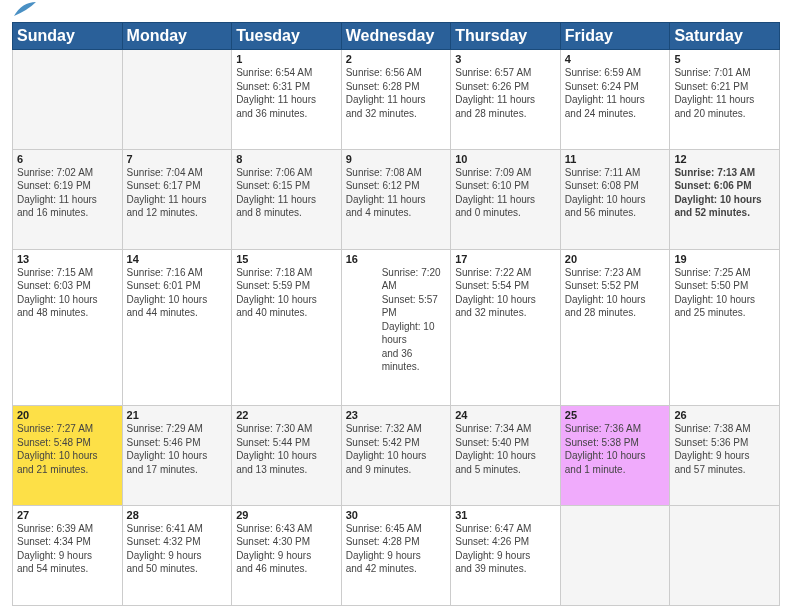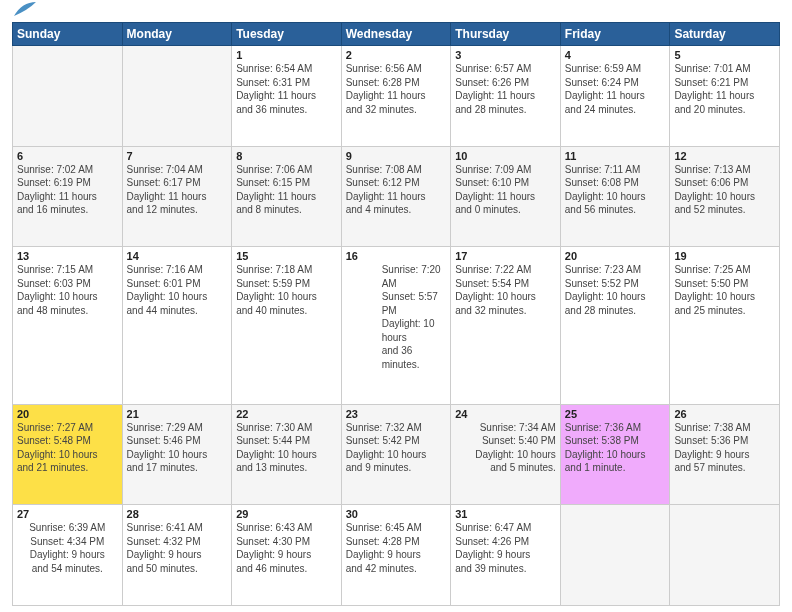--- a/index.html
+++ b/index.html
@@ -53,21 +53,21 @@
     .calendar {
       flex: 1;
       border: 1px solid #ccc;
       border-collapse: collapse;
       width: 100%;
       table-layout: fixed;
     }
     .calendar th {
       background: #2a6099;
       color: #fff;
-      font-size: 12px;
+      font-size: 16px;
       font-weight: bold;
       padding: 4px 4px;
       border: 1px solid #1a4a7a;
       text-align: left;
     }
     .calendar td {
       border: 1px solid #ccc;
       vertical-align: top;
       padding: 3px 4px;
       font-size: 9.5px;
@@ -205,21 +205,21 @@
           </td>
           <td style="background: rgb(245, 245, 245);">
             <span class="day-num">11</span>
             <div class="day-info" style="white-space: pre-line;">Sunrise: 7:11 AM
 Sunset: 6:08 PM
 Daylight: 10 hours
 and 56 minutes.</div>
           </td>
           <td style="background: rgb(245, 245, 245);">
             <span class="day-num">12</span>
-            <div class="day-info" style="white-space: pre-line;">Sunrise: 7:13 AM
+            <div class="day-info" style="white-space: pre-line; font-weight: bold;">Sunrise: 7:13 AM
 Sunset: 6:06 PM
 Daylight: 10 hours
 and 52 minutes.</div>
           </td>
         </tr>
         <tr>
           <td>
             <span class="day-num">13</span>
             <div class="day-info" style="white-space: pre-line;">Sunrise: 7:15 AM
 Sunset: 6:03 PM
@@ -293,21 +293,21 @@
           </td>
           <td style="background: rgb(245, 245, 245);">
             <span class="day-num">23</span>
             <div class="day-info" style="white-space: pre-line;">Sunrise: 7:32 AM
 Sunset: 5:42 PM
 Daylight: 10 hours
 and 9 minutes.</div>
           </td>
           <td style="background: rgb(245, 245, 245);">
             <span class="day-num">24</span>
-            <div class="day-info" style="white-space: pre-line; text-align: right;">Sunrise: 7:34 AM
+            <div class="day-info" style="white-space: pre-line;">Sunrise: 7:34 AM
 Sunset: 5:40 PM
 Daylight: 10 hours
 and 5 minutes.</div>
           </td>
           <td style="background: #f0abfc;">
             <span class="day-num">25</span>
             <div class="day-info" style="white-space: pre-line;">Sunrise: 7:36 AM
 Sunset: 5:38 PM
 Daylight: 10 hours
 and 1 minute.</div>
@@ -316,21 +316,21 @@
             <span class="day-num">26</span>
             <div class="day-info" style="white-space: pre-line;">Sunrise: 7:38 AM
 Sunset: 5:36 PM
 Daylight: 9 hours
 and 57 minutes.</div>
           </td>
         </tr>
         <tr>
           <td>
             <span class="day-num">27</span>
-            <div class="day-info" style="white-space: pre-line; text-align: center;">Sunrise: 6:39 AM
+            <div class="day-info" style="white-space: pre-line;">Sunrise: 6:39 AM
 Sunset: 4:34 PM
 Daylight: 9 hours
 and 54 minutes.</div>
           </td>
           <td>
             <span class="day-num">28</span>
             <div class="day-info" style="white-space: pre-line;">Sunrise: 6:41 AM
 Sunset: 4:32 PM
 Daylight: 9 hours
 and 50 minutes.</div>

